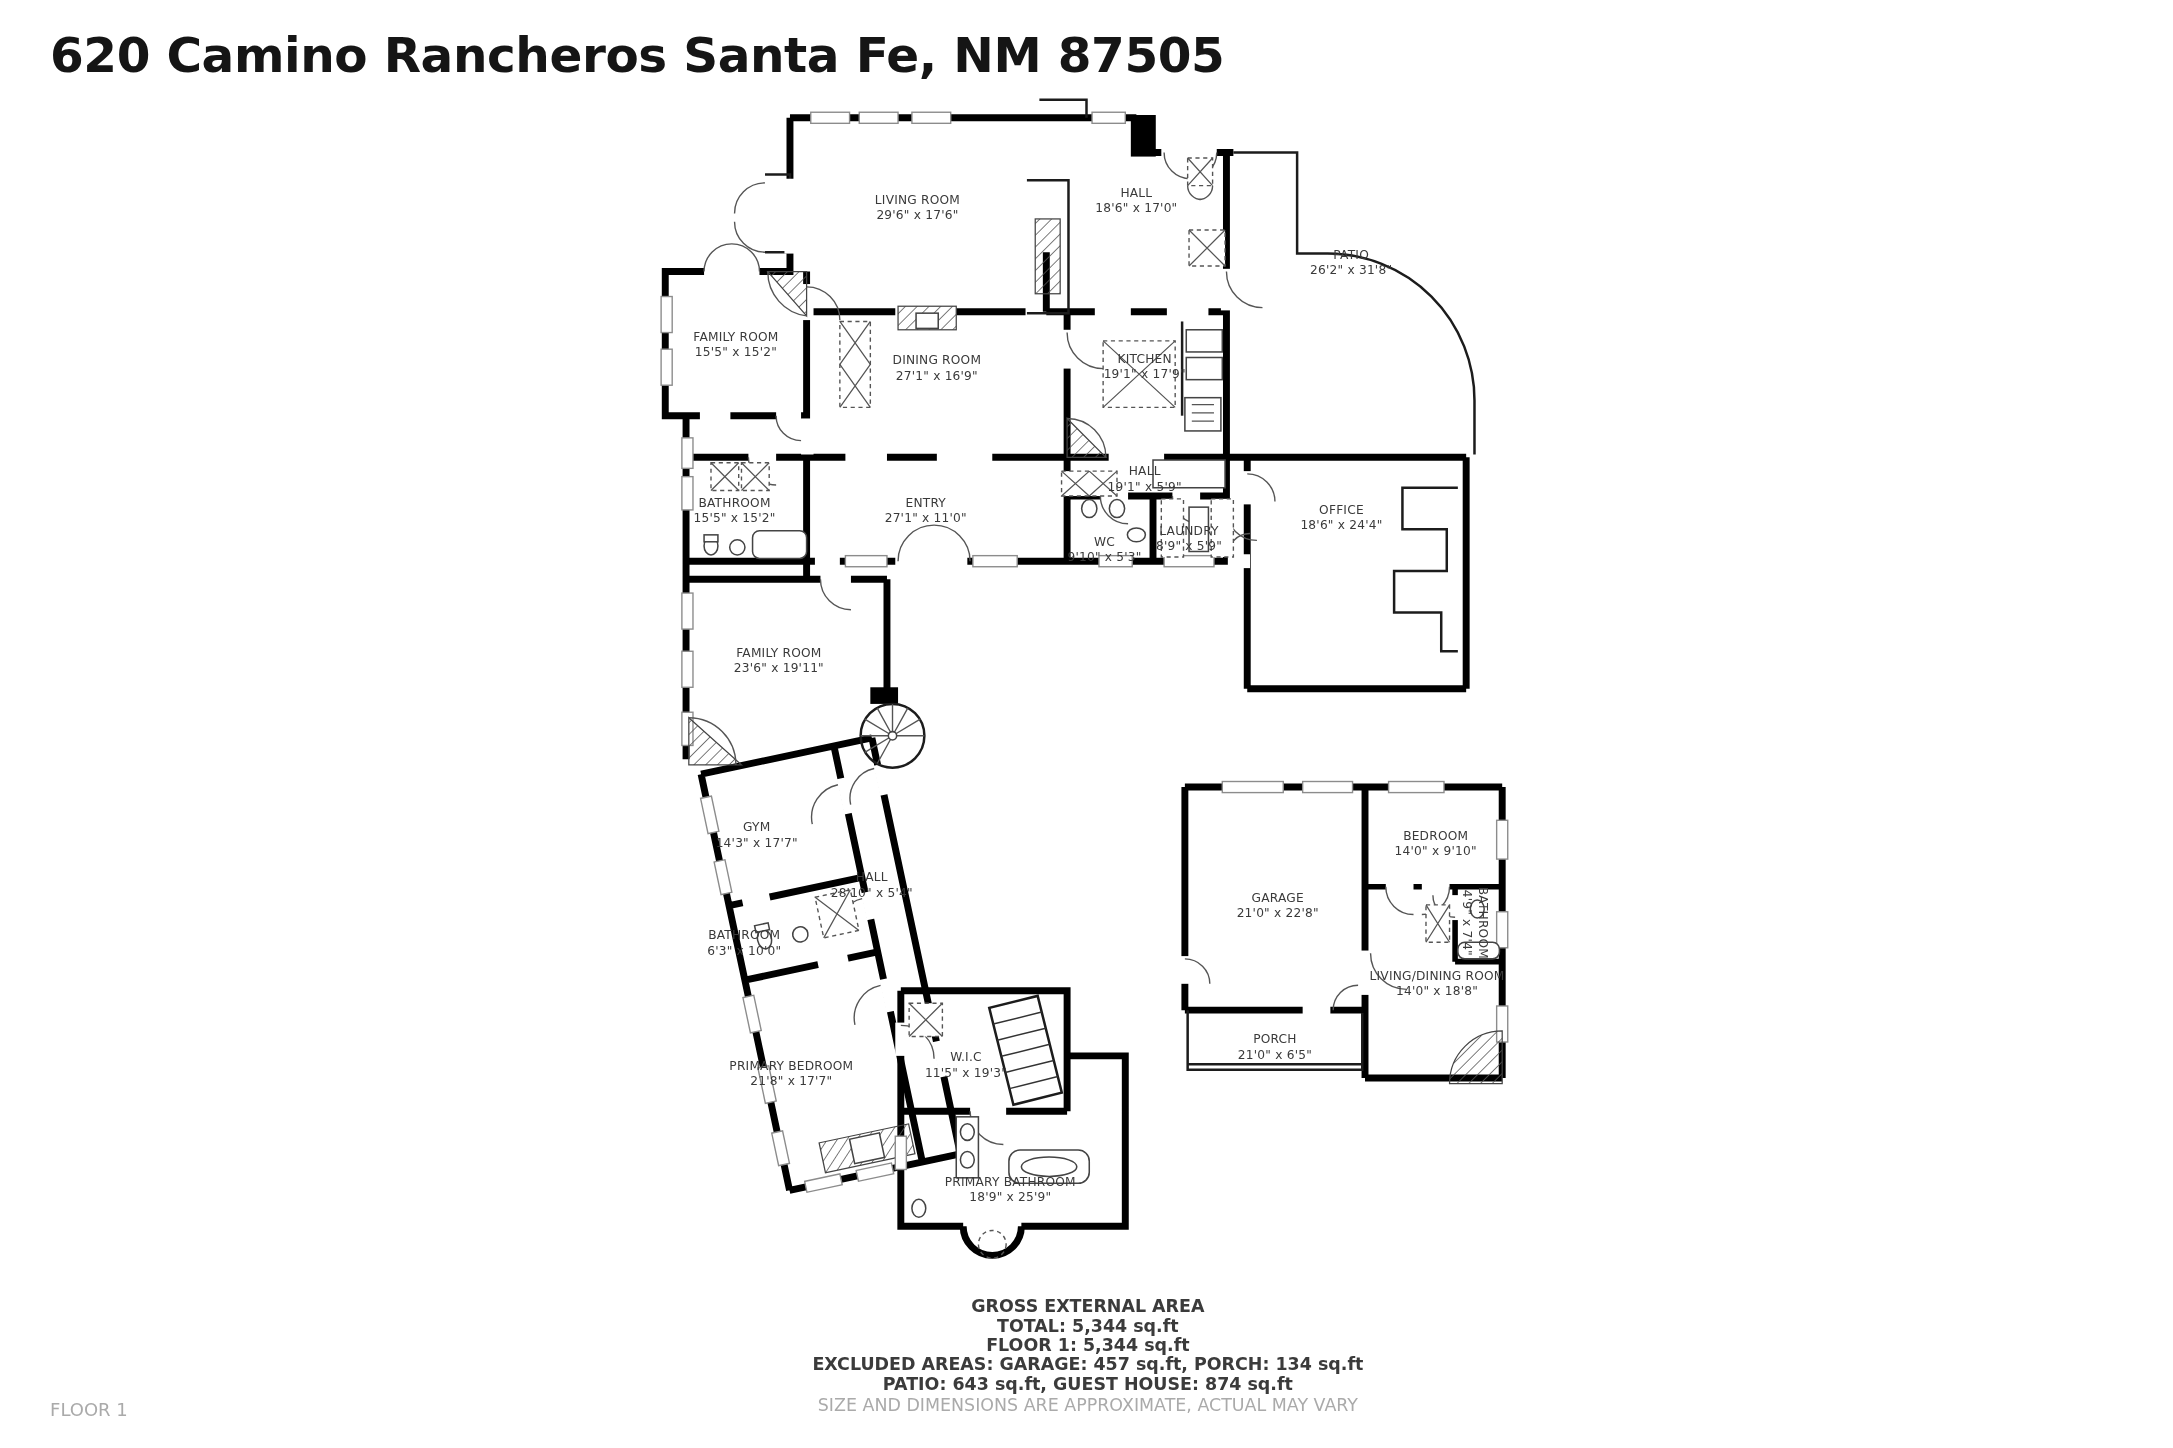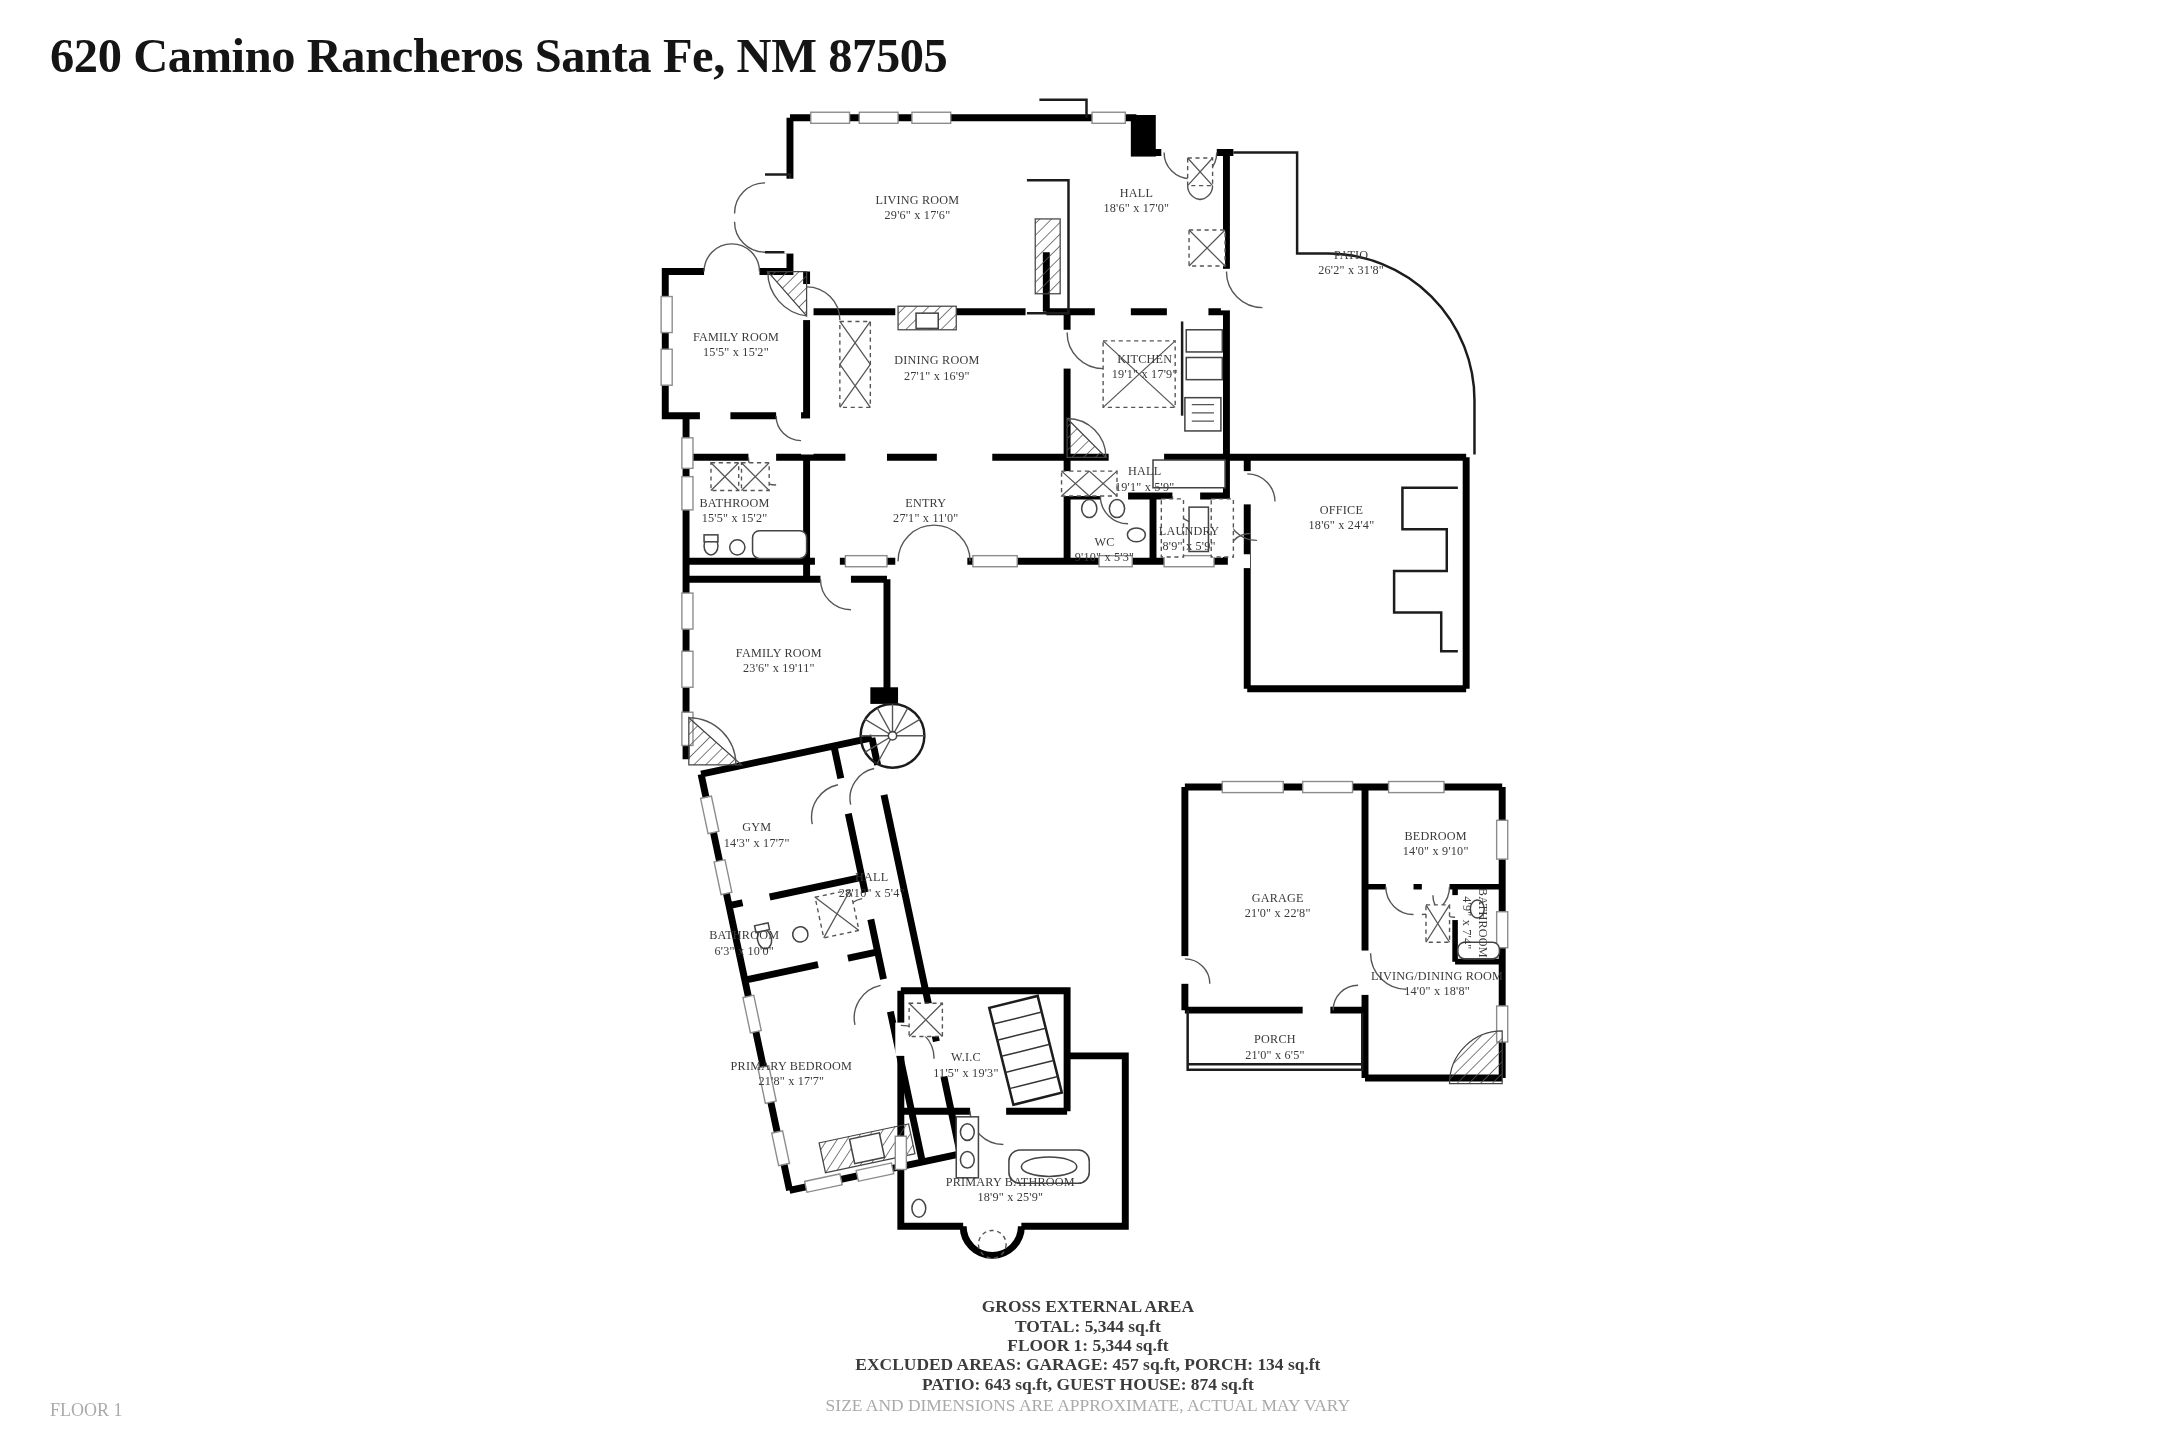--- a/index.html
+++ b/index.html
@@ -1,17 +1,17 @@
 <!DOCTYPE html>
 <html><head>
 <meta charset="utf-8">
 <style>
   html,body{margin:0;padding:0;background:#ffffff;}
   body{width:2173px;height:1448px;font-family:"DejaVu Sans",sans-serif;}
-  #stage{position:relative;width:2173px;height:1448px;background:#fff;overflow:hidden;font-family:Liberation Serif, serif;}
+  #stage{position:relative;width:2173px;height:1448px;background:#fff;overflow:hidden;}
   svg{display:block;}
   .wall{stroke:#000;stroke-width:5;fill:none;stroke-linecap:butt;}
   .wall4{stroke:#000;stroke-width:4;fill:none;}
   .thin{stroke:#1c1c1c;stroke-width:1.8;fill:none;}
   .lite{stroke:#333;stroke-width:1.1;fill:none;}
   .door{stroke:#555;stroke-width:1;fill:none;}
   .gap{fill:#ffffff;stroke:none;}
   .win{fill:#ffffff;stroke:#8c8c8c;stroke-width:1;}
   .dash{stroke:#555;stroke-width:1;fill:#fff;stroke-dasharray:3 2.6;}
   .dline{stroke:#555;stroke-width:.9;fill:none;}

